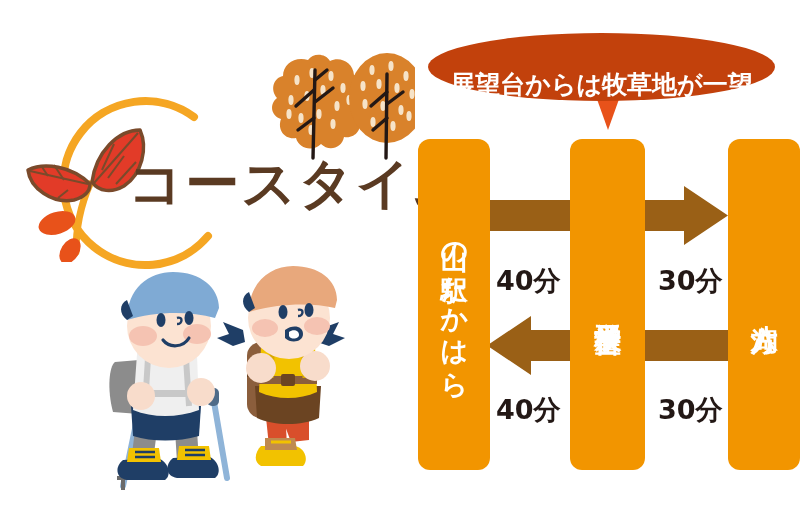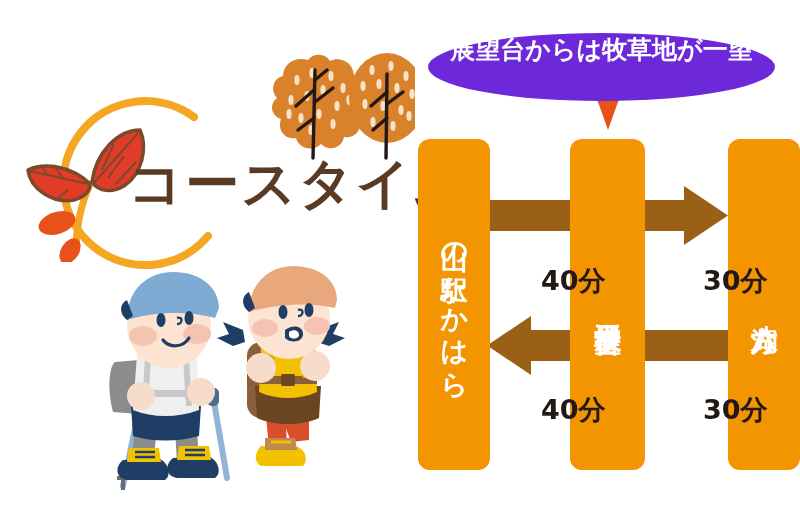--- a/index.html
+++ b/index.html
@@ -56,29 +56,28 @@
   }
 
   .time-label {
     position:absolute;
     font-size:27px;
     font-weight:bold;
     color:#231815;
     white-space:nowrap;
     z-index:4;
     font-family:"DejaVu Sans","Liberation Sans",sans-serif;
-    margin-left:45px;
   }
 
   .bubble {
     position:absolute;
-    background:#6d28d9;
+    background:#c2410c;
     border-radius:50%;
     display:flex;
-    align-items:flex-start;
+    align-items:flex-end;
     justify-content:center;
     z-index:5;
   }
   .bubble-text {
     color:#ffffff;
     font-size:25px;
     font-weight:bold;
     white-space:nowrap;
     letter-spacing:0px;
     font-family:"DejaVu Sans","Liberation Sans",sans-serif;

